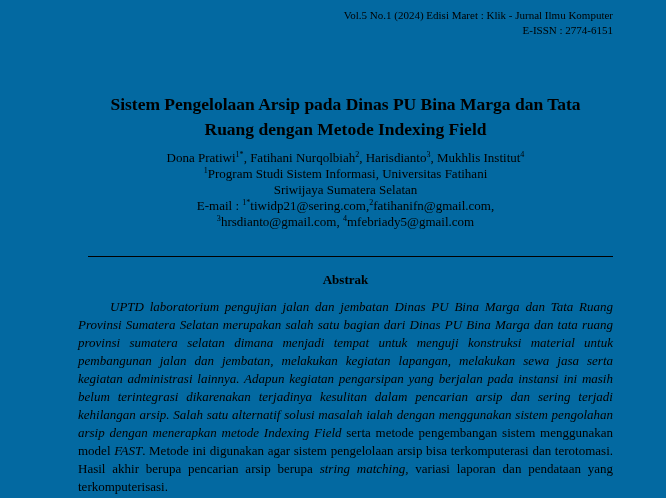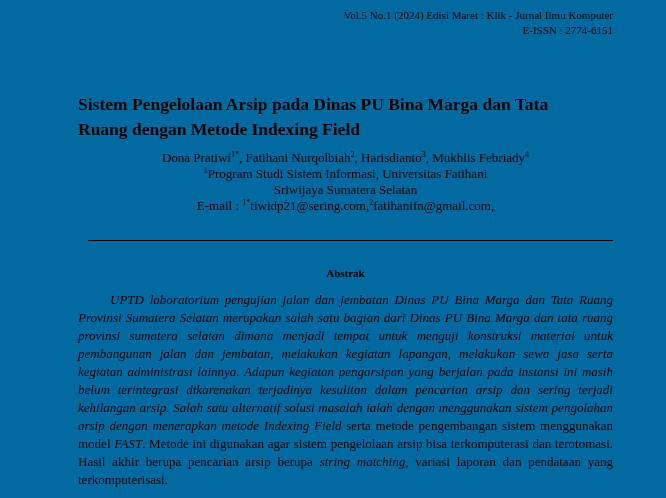--- a/index.html
+++ b/index.html
@@ -17,21 +17,21 @@
     padding: 8px 53px 0 78px;
     overflow: hidden;
     background: #0369a1;
   }
   .journal-header {
     text-align: right;
     font-size: 11px;
     line-height: 14.5px;
   }
   .article-title {
-    text-align: left;
+    text-align: center;
     font-weight: bold;
     font-size: 17.5px;
     line-height: 25px;
     margin-top: 55px;
   }
   .author-block {
     text-align: center;
     font-size: 13px;
     line-height: 16px;
     margin-top: 8px;
@@ -43,23 +43,23 @@
   }
   .rule {
     border: none;
     border-top: 1.8px solid #000;
     margin: 26px 0 0 10px;
     height: 0;
   }
   .abstract-heading {
     text-align: center;
     font-weight: bold;
-    font-size: 11px;
+    font-size: 13px;
     line-height: 16px;
-    margin-top: 24px;
+    margin-top: 15px;
   }
   .abstract-body {
     font-size: 13px;
     line-height: 18px;
     text-align: justify;
     text-indent: 32px;
     margin-top: 10px;
   }
   .seg-it { font-style: italic; }
   .seg-rm { font-style: normal; }
@@ -81,24 +81,25 @@
     <div>Vol.5 No.1 (2024) Edisi Maret : Klik - Jurnal Ilmu Komputer</div>
     <div>E-ISSN : 2774-6151</div>
   </div>
 
   <div class="article-title">
     <div>Sistem Pengelolaan Arsip pada Dinas PU Bina Marga dan Tata</div>
     <div>Ruang dengan Metode Indexing Field</div>
   </div>
 
   <div class="author-block">
-    <div><span>Dona Pratiwi</span><sup class="s">1*</sup><span>, </span><span>Fatihani Nurqolbiah</span><sup class="s">2</sup><span>, </span><span>Harisdianto</span><sup class="s">3</sup><span>, </span><span>Mukhlis Febriady</span><sup class="s">4</sup></div>
+    <div><span>Dona Pratiwi</span><sup class="s">1*</sup><span>, </span><span>Fatihani Nurqolbiah</span><sup class="s">2</sup><span>, </span><span>Harisdianto</span><sup class="s">3</sup><span>, </span><span>Mukhlis Institut</span><sup class="s">4</sup></div>
     <div><sup class="s">1</sup><span>Program Studi Sistem Informasi, Universitas Fatihani</span></div>
     <div>Sriwijaya Sumatera Selatan</div>
     <div><span>E-mail : </span><sup class="s">1*</sup><span>tiwidp21@sering.com,</span><sup class="s">2</sup><span>fatihanifn@gmail.com,</span></div>
+    <div><sup class="s">3</sup><span>hrsdianto@gmail.com, </span><sup class="s">4</sup><span>mfebriady5@gmail.com</span></div>
   </div>
 
   <hr class="rule">
 
   <div class="abstract-heading">Abstrak</div>
 
   <p class="abstract-body"><span class="seg-it">UPTD laboratorium pengujian jalan dan jembatan Dinas PU Bina Marga dan Tata Ruang Provinsi Sumatera Selatan merupakan salah satu bagian dari Dinas PU Bina Marga dan tata ruang provinsi sumatera selatan dimana menjadi tempat untuk menguji konstruksi material untuk pembangunan jalan dan jembatan, melakukan kegiatan lapangan, melakukan sewa jasa serta kegiatan administrasi lainnya. Adapun kegiatan pengarsipan yang berjalan pada instansi ini masih belum terintegrasi dikarenakan terjadinya kesulitan dalam pencarian arsip dan sering terjadi kehilangan arsip. Salah satu alternatif solusi masalah ialah dengan menggunakan sistem pengolahan arsip dengan menerapkan metode Indexing Field</span><span class="seg-rm"> serta metode pengembangan sistem menggunakan model </span><span class="seg-it">FAST</span><span class="seg-rm">. Metode ini digunakan agar sistem pengelolaan arsip bisa terkomputerasi dan terotomasi. Hasil akhir berupa pencarian arsip berupa </span><span class="seg-it">string matching,</span><span class="seg-rm"> variasi laporan dan pendataan yang terkomputerisasi.</span></p>
 
   <div class="keywords"><span class="label">Kata kunci</span><span>: </span><span class="value">Arsip, Indexing Field, String Matching</span></div>
 

